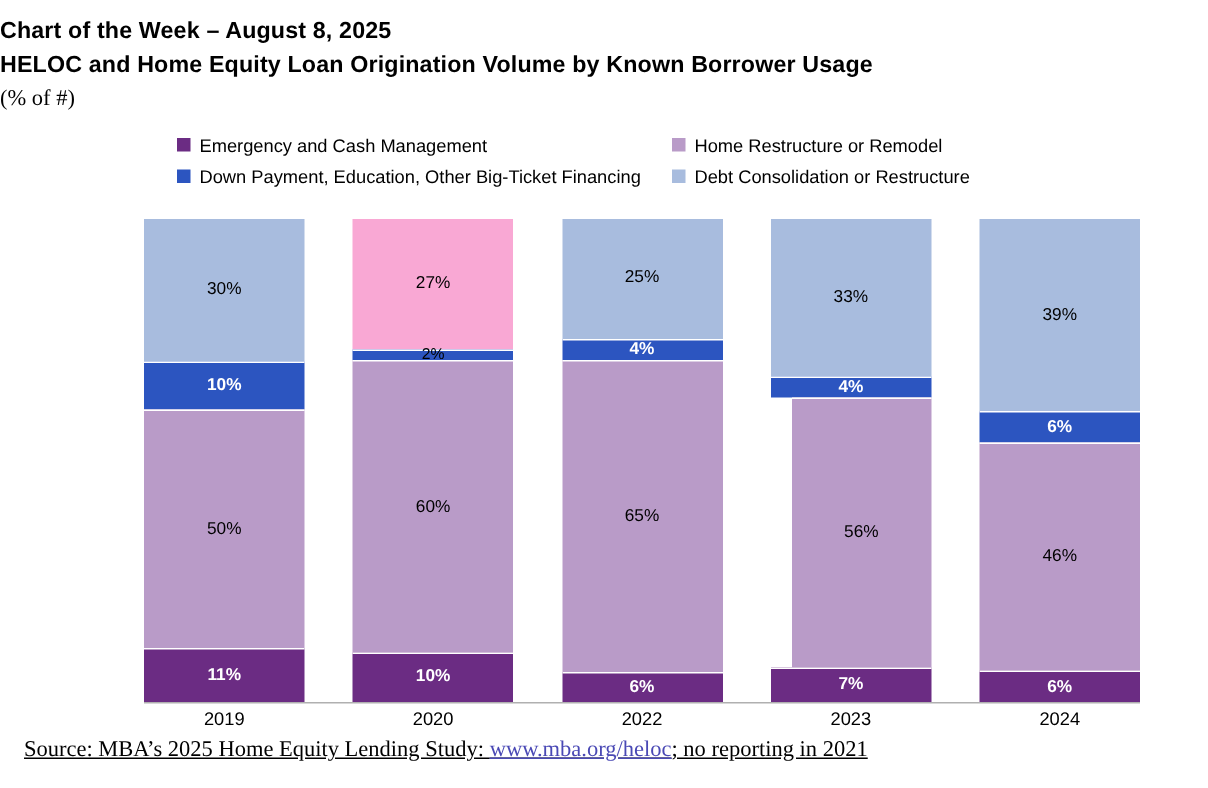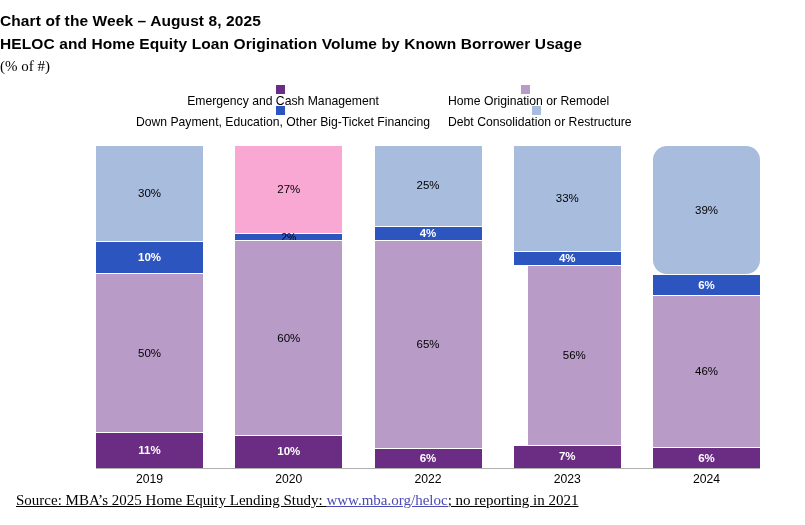--- a/index.html
+++ b/index.html
@@ -43,21 +43,21 @@
     padding-right: 60px;
   }
   .legend-row {
     display: flex;
     flex-direction: row;
     align-items: center;
     height: 21px;
   }
   .legend-item {
     display: flex;
-    flex-direction: column;
+    flex-direction: row;
     align-items: center;
     font-size: 12.2px;
     white-space: nowrap;
   }
   .legend-item.first { width: 330px; }
   .legend-swatch {
     width: 9px;
     height: 9px;
     margin-right: 6px;
     flex: none;
@@ -150,21 +150,21 @@
   </div>
 
   <div class="legend">
     <div class="legend-row">
       <div class="legend-item first">
         <span class="legend-swatch" style="background:#6B2C83"></span>
         <span>Emergency and Cash Management</span>
       </div>
       <div class="legend-item">
         <span class="legend-swatch" style="background:#B99BC8"></span>
-        <span>Home Origination or Remodel</span>
+        <span>Home Restructure or Remodel</span>
       </div>
     </div>
     <div class="legend-row">
       <div class="legend-item first">
         <span class="legend-swatch" style="background:#2C55C0"></span>
         <span>Down Payment, Education, Other Big-Ticket Financing</span>
       </div>
       <div class="legend-item">
         <span class="legend-swatch" style="background:#A8BCDE"></span>
         <span>Debt Consolidation or Restructure</span>
@@ -224,21 +224,21 @@
             <span class="seg-label light">4%</span>
           </div>
           <div class="seg" style="flex: 56 0 0px; background: rgb(185, 155, 200); margin-left: 14px;">
             <span class="seg-label">56%</span>
           </div>
           <div class="seg" style="flex: 7 0 0px; background: rgb(107, 44, 131);">
             <span class="seg-label light">7%</span>
           </div>
         </div>
         <div class="bar-col">
-          <div class="seg" style="flex: 39 0 0px; background: rgb(168, 188, 222); border-radius: 14px;">
+          <div class="seg" style="flex: 39 0 0px; background: rgb(168, 188, 222);">
             <span class="seg-label">39%</span>
           </div>
           <div class="seg" style="flex: 6 0 0px; background: rgb(44, 85, 192);">
             <span class="seg-label light">6%</span>
           </div>
           <div class="seg" style="flex: 46 0 0px; background: rgb(185, 155, 200);">
             <span class="seg-label">46%</span>
           </div>
           <div class="seg" style="flex: 6 0 0px; background: rgb(107, 44, 131);">
             <span class="seg-label light">6%</span>

